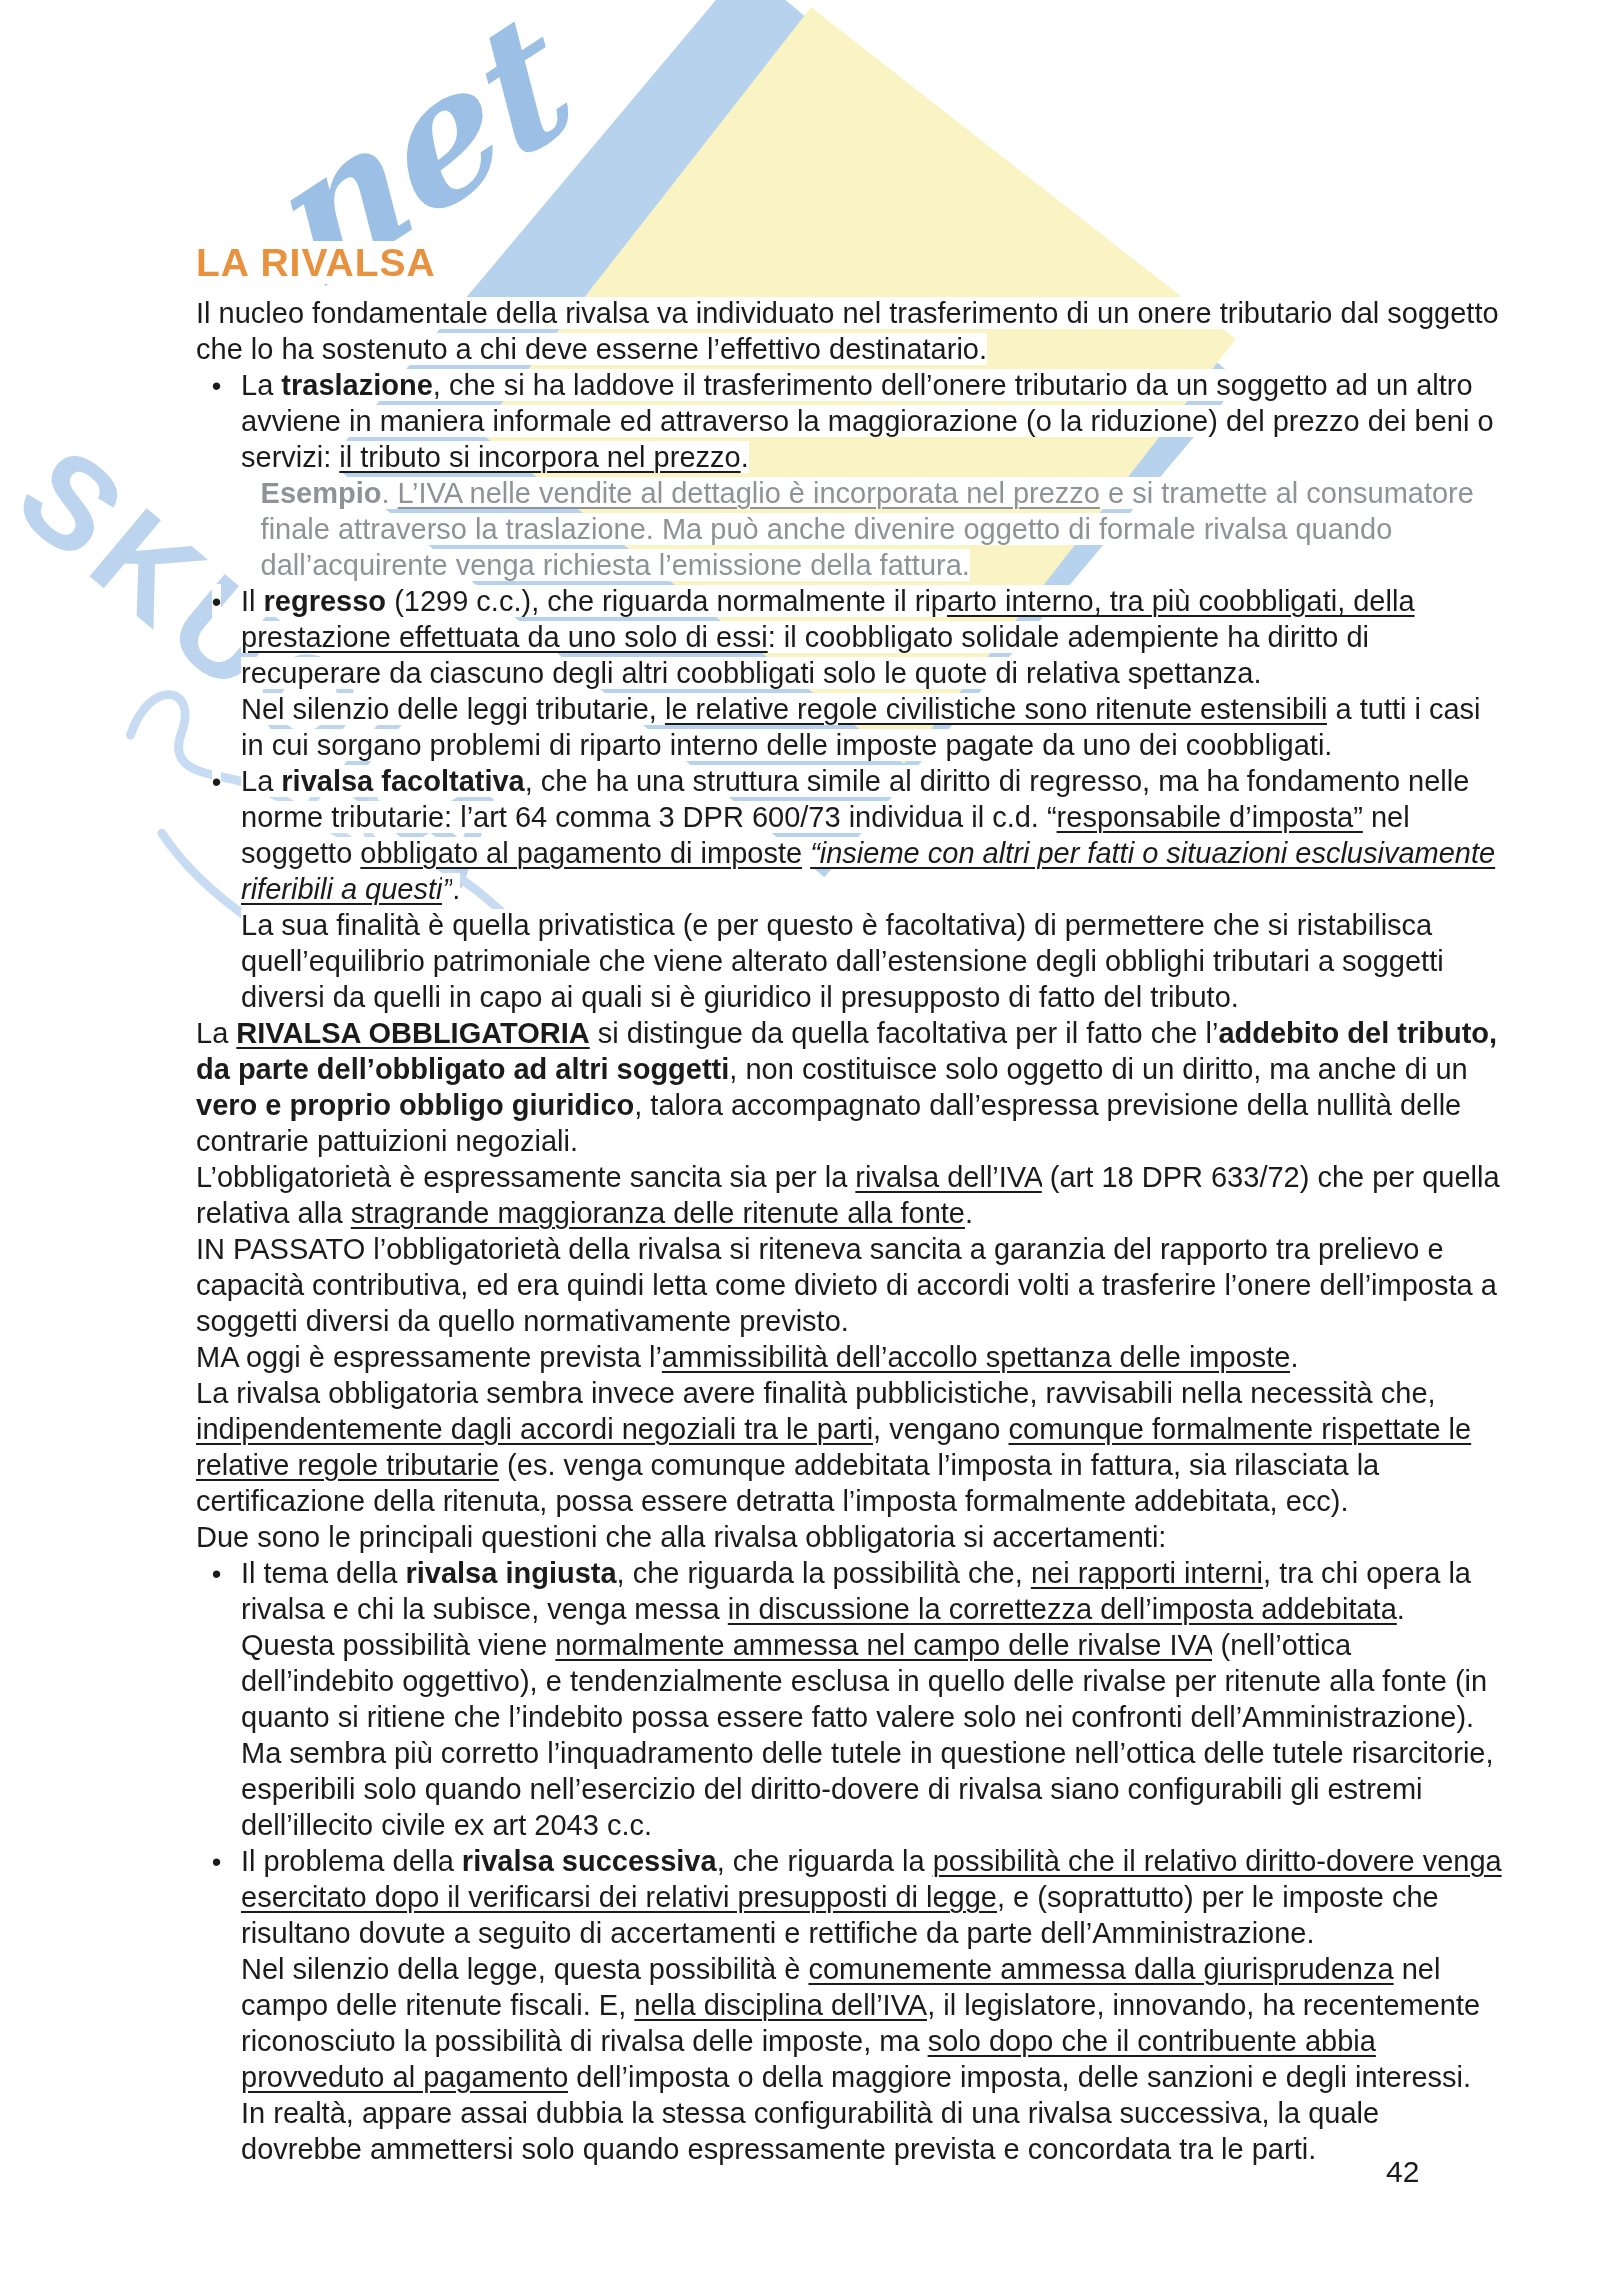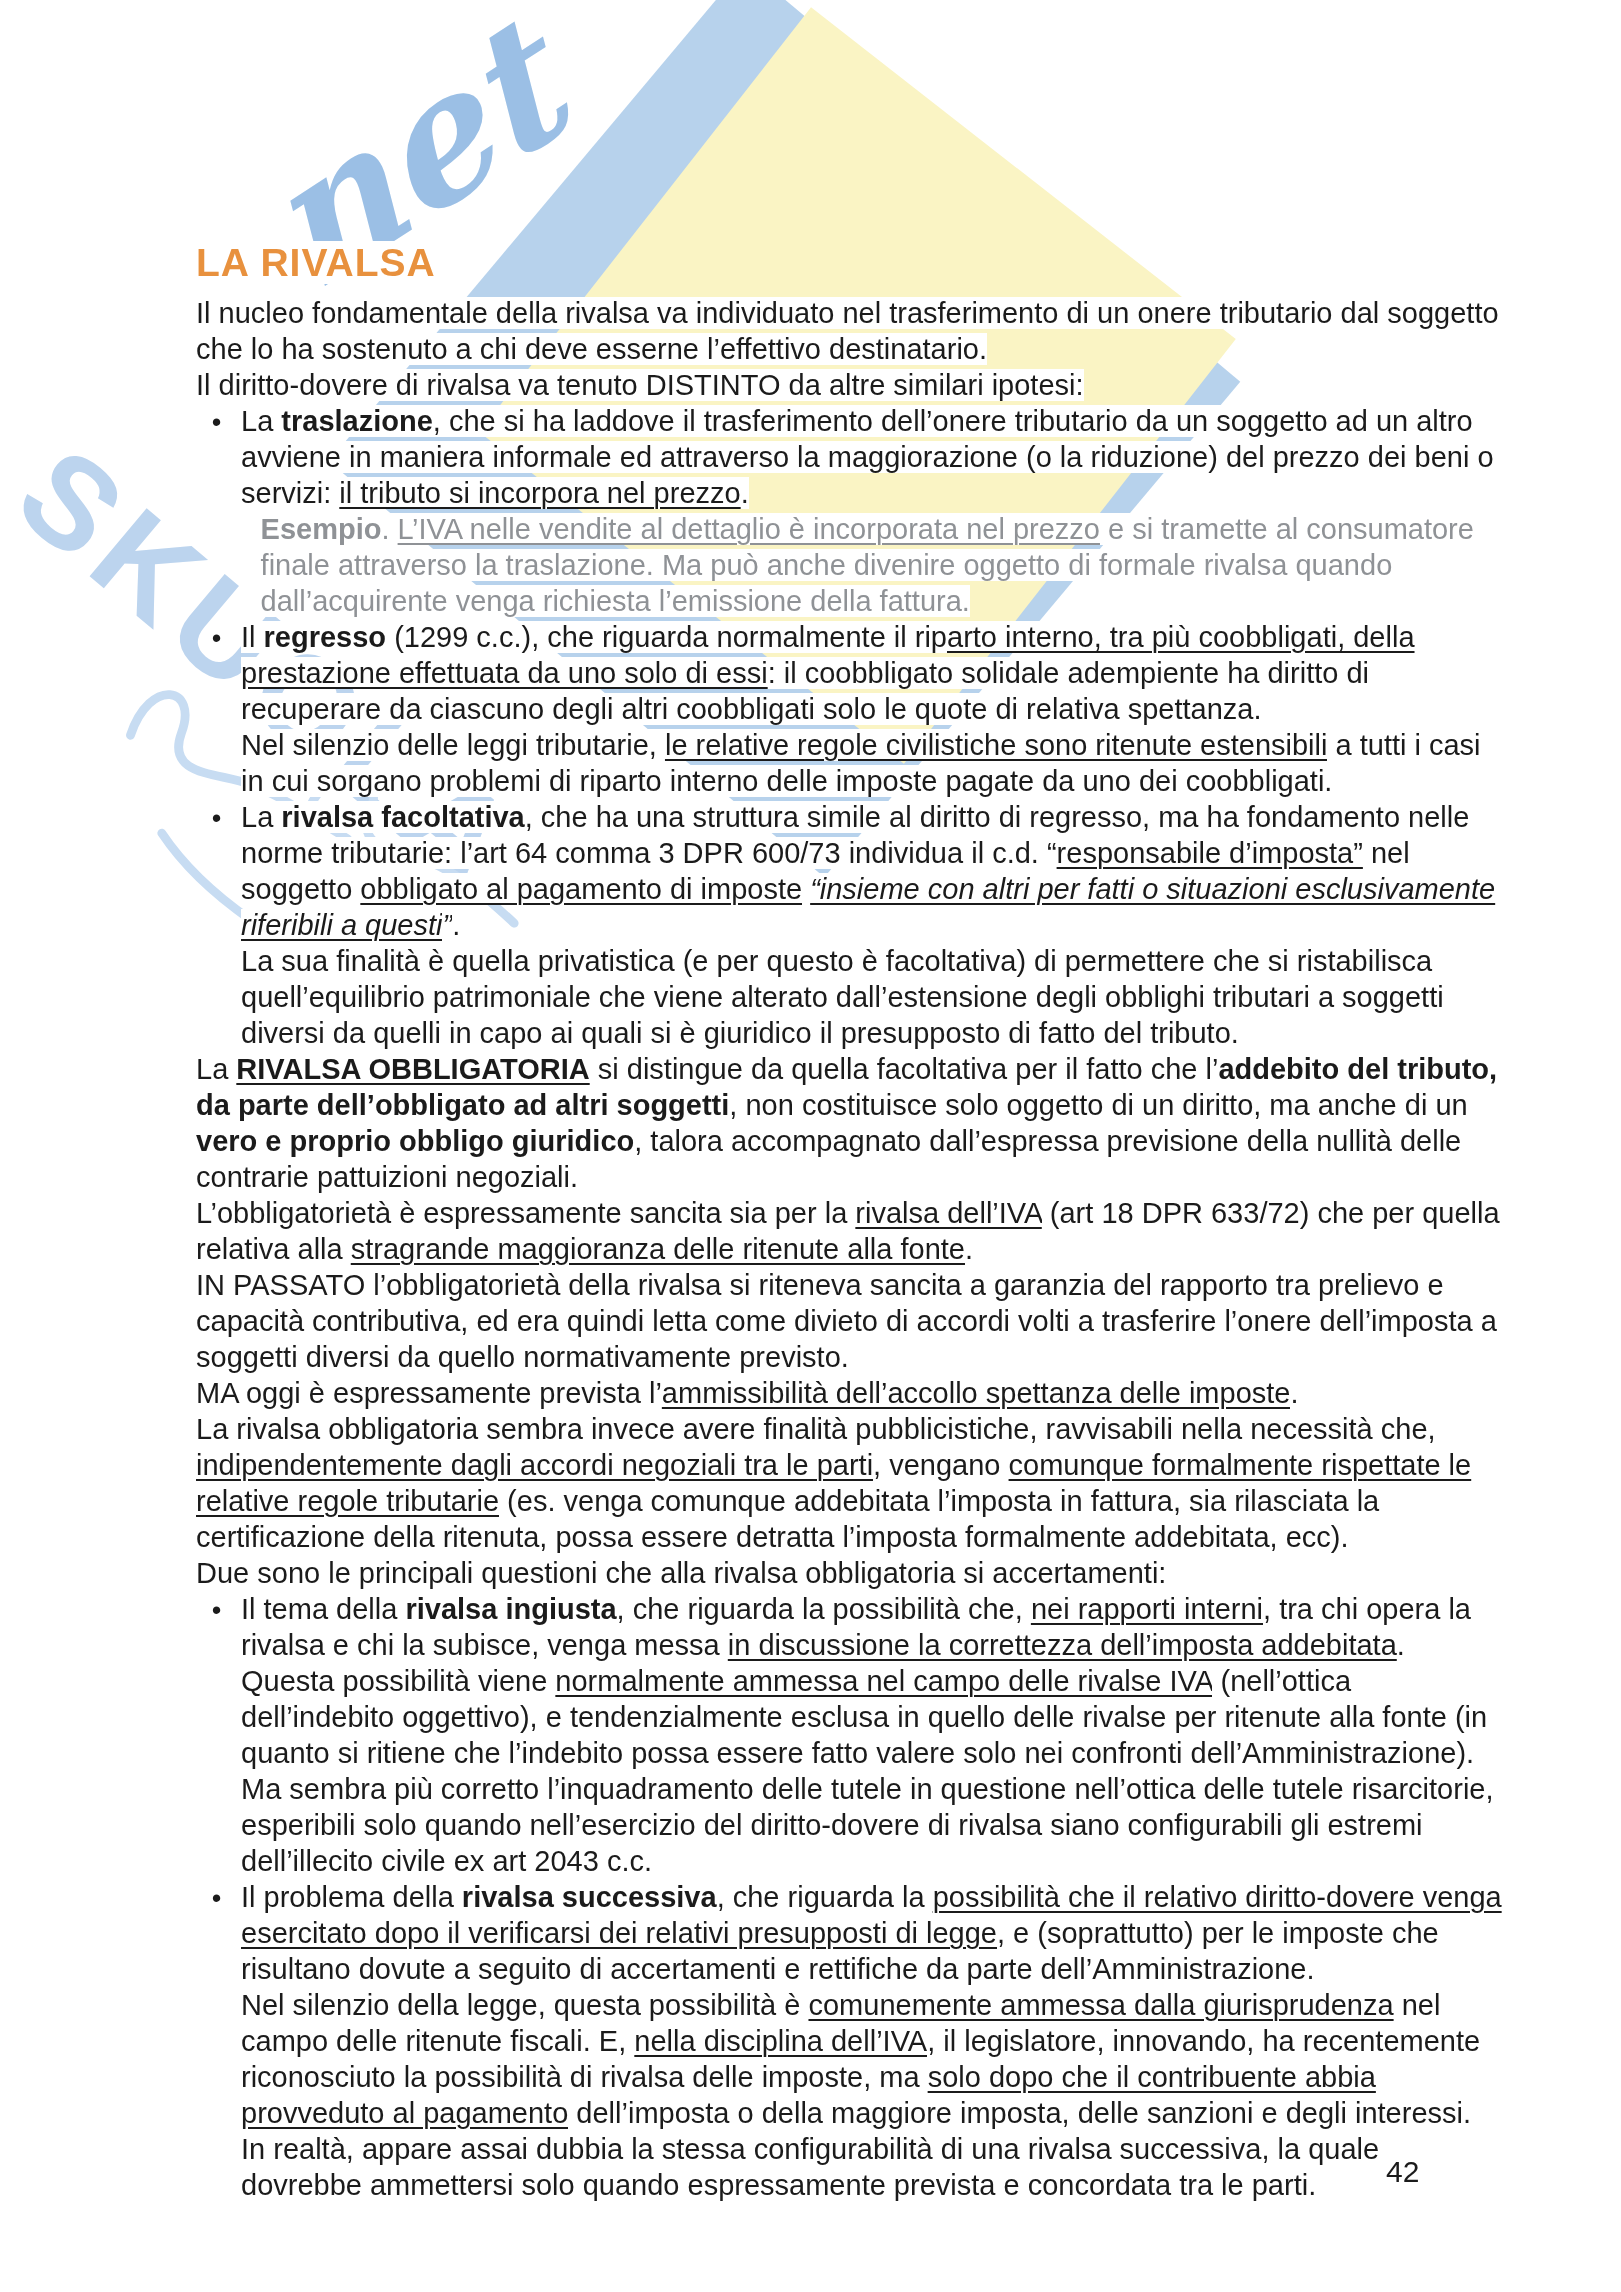--- a/index.html
+++ b/index.html
@@ -53,21 +53,20 @@
       <path d="M28,130 C48,70 98,80 80,128 C64,172 118,168 150,180 C184,193 214,214 250,236"></path>
       <path d="M210,205 C240,146 292,160 272,210 C256,250 312,248 344,264 C372,278 396,300 420,322"></path>
       <path d="M60,230 C80,260 110,290 150,318"></path>
     </svg>
   </div>
 
   <div class="doc">
     <h1 class="title"><span class="bgw">LA RIVALSA</span></h1>
     <div id="doc-blocks">
         <div class="para"><span class="run bgw">Il nucleo fondamentale della rivalsa va individuato nel trasferimento di un onere tributario dal soggetto che lo ha sostenuto a chi deve esserne l’effettivo destinatario.</span></div>
-        <div class="para"><span class="run bgw">Il diritto-dovere di rivalsa va tenuto DISTINTO da altre similari ipotesi:</span></div>
         <div class="bullet">
           <span class="dot bgw">•</span>
           <div class="para"><span class="run bgw">La </span><span class="run bgw b">traslazione</span><span class="run bgw">, che si ha laddove il trasferimento dell’onere tributario da un soggetto ad un altro avviene in maniera informale ed attraverso la maggiorazione (o la riduzione) del prezzo dei beni o servizi: </span><span class="run bgw u">il tributo si incorpora nel prezzo</span><span class="run bgw">.</span></div>
           <div class="para example"><span class="run bgw b g">Esempio</span><span class="run bgw g">. </span><span class="run bgw u g">L’IVA nelle vendite al dettaglio è incorporata nel prezzo</span><span class="run bgw g"> e si tramette al consumatore finale attraverso la traslazione. Ma può anche divenire oggetto di formale rivalsa quando dall’acquirente venga richiesta l’emissione della fattura.</span></div>
         </div>
         <div class="bullet">
           <span class="dot bgw">•</span>
           <div class="para"><span class="run bgw">Il </span><span class="run bgw b">regresso</span><span class="run bgw"> (1299 c.c.), che riguarda normalmente il rip</span><span class="run bgw u">arto interno, tra più coobbligati, della prestazione effettuata da uno solo di essi</span><span class="run bgw">: il coobbligato solidale adempiente ha diritto di recuperare da ciascuno degli altri coobbligati solo le quote di relativa spettanza.</span></div>
           <div class="para"><span class="run bgw">Nel silenzio delle leggi tributarie, </span><span class="run bgw u">le relative regole civilistiche sono ritenute estensibili</span><span class="run bgw"> a tutti i casi in cui sorgano problemi di riparto interno delle imposte pagate da uno dei coobbligati.</span></div>
         </div>

